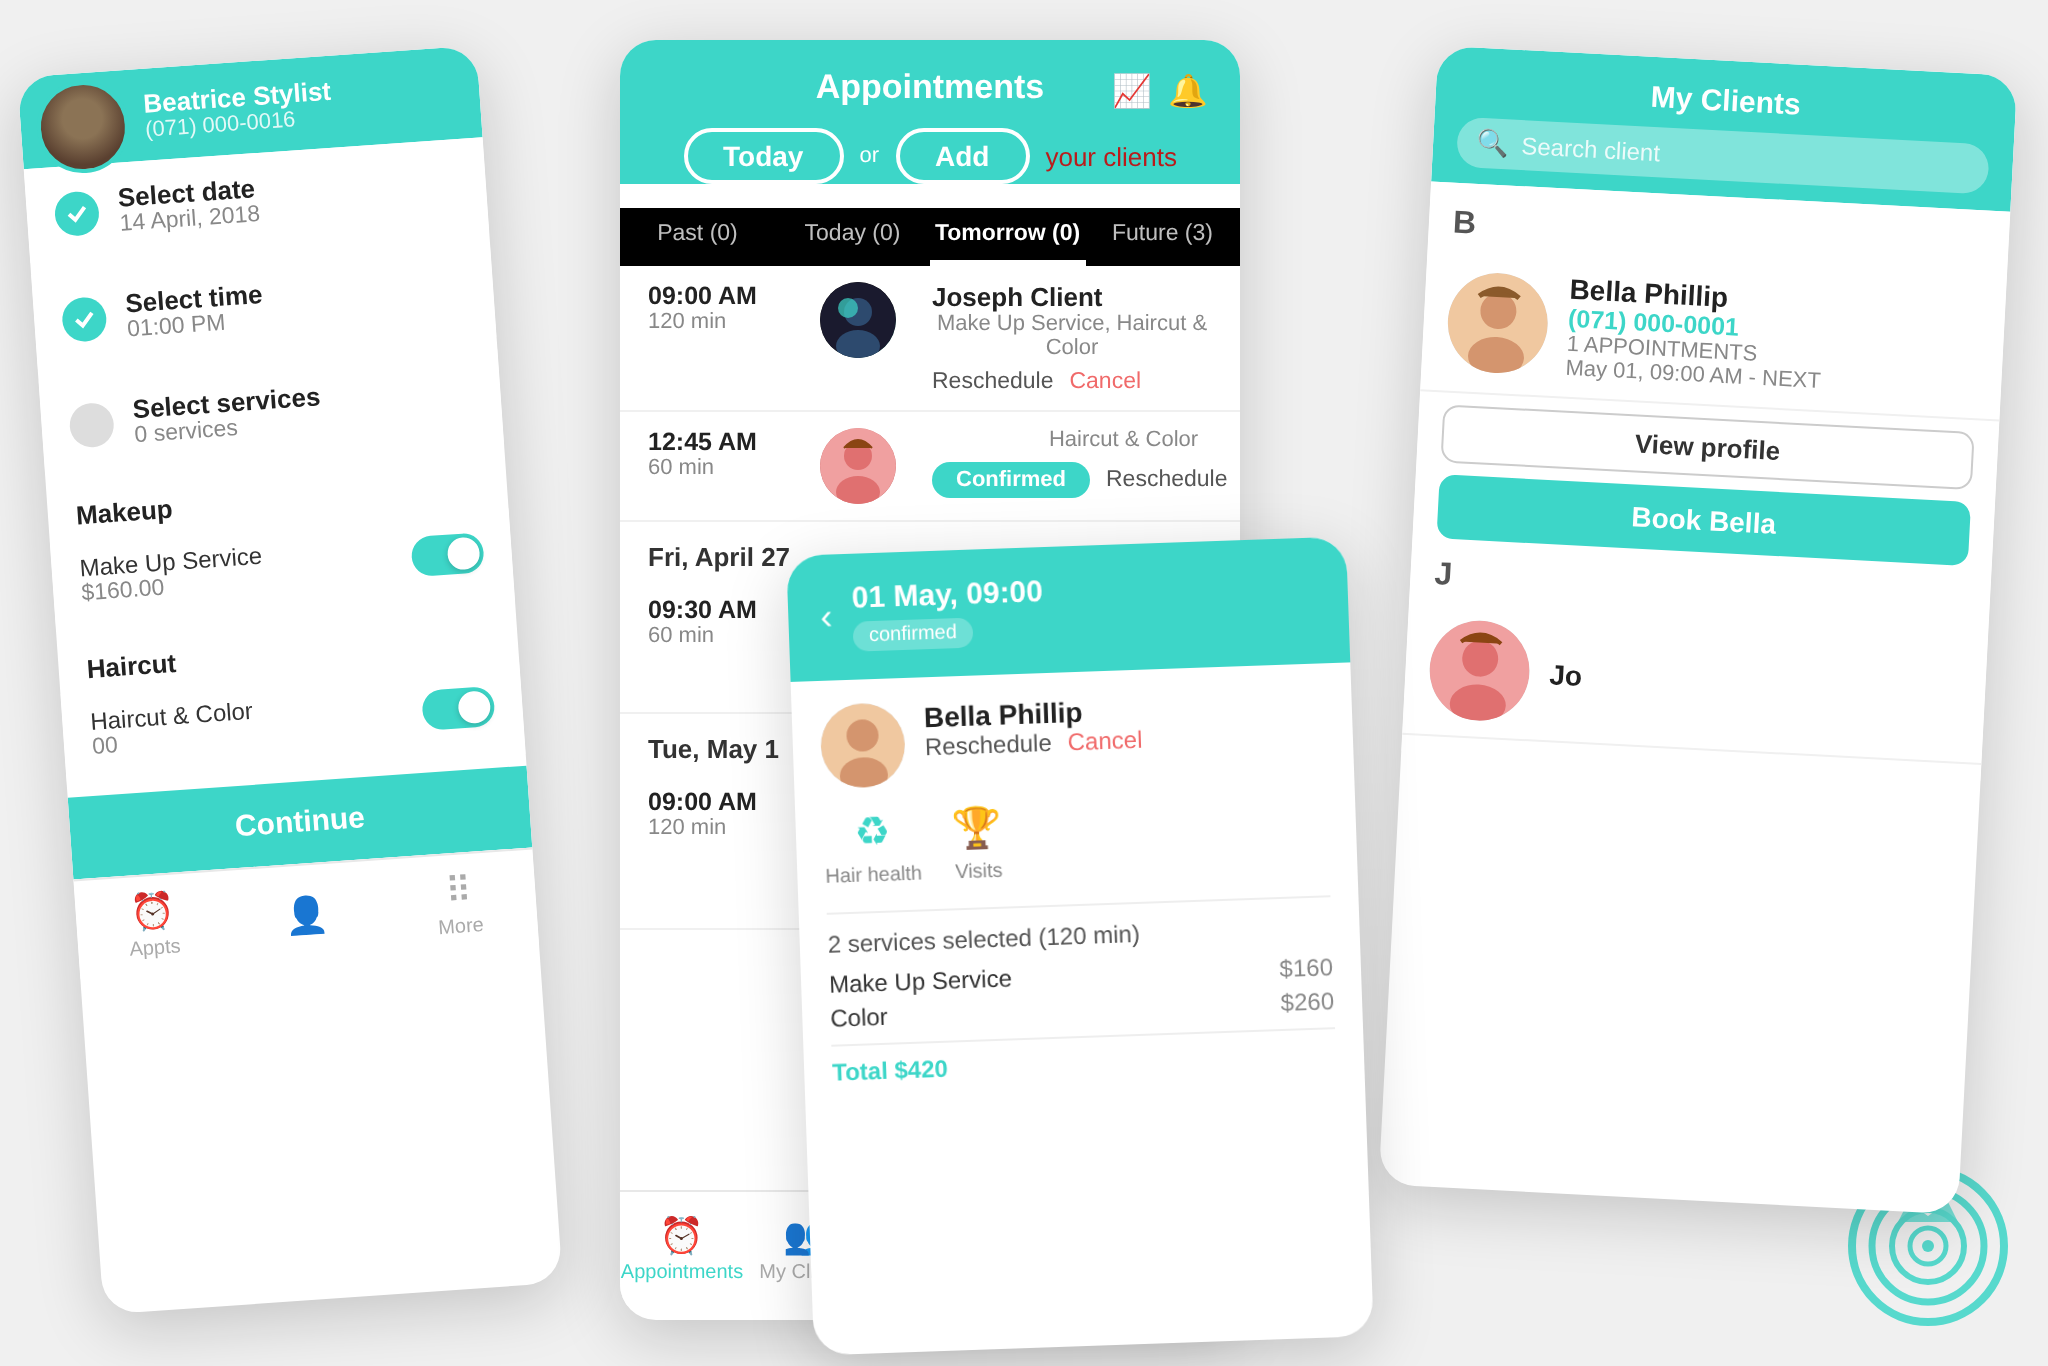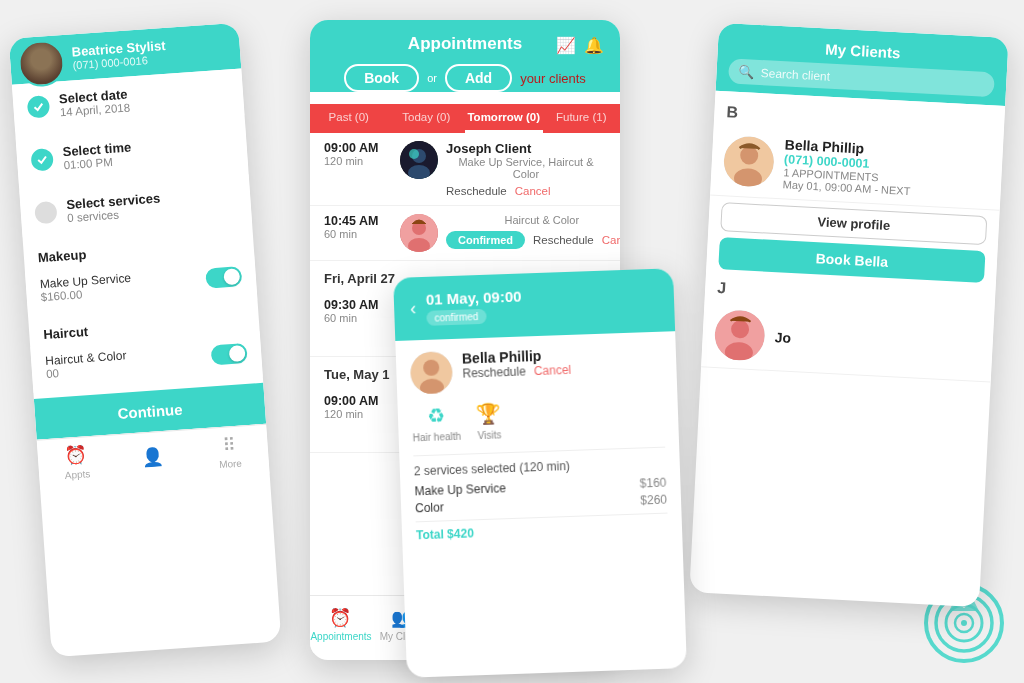--- a/index.html
+++ b/index.html
@@ -71,21 +71,21 @@
     .appt-or {
       color: #fff;
       font-size: 11px;
     }
     .appt-your-clients {
       color: #b91c1c;
       font-size: 13px;
     }
     .appt-tabs {
       display: flex;
-      background: #ef4444;
+      background: #000000;
       border-bottom: none;
     }
     .appt-tab {
       flex: 1;
       text-align: center;
       padding: 7px 2px;
       font-size: 11.5px;
       color: rgba(255,255,255,0.75);
       cursor: pointer;
       border-bottom: 3px solid transparent;
@@ -105,21 +105,21 @@
       padding: 10px 14px 4px;
       font-size: 13px;
       font-weight: 700;
       color: #333;
     }
     .appt-item {
       display: flex;
       align-items: flex-start;
       padding: 8px 14px;
       border-bottom: 1px solid #f0f0f0;
-      gap: 8px;
+      gap: 18px;
     }
     .appt-time-col {
       min-width: 68px;
     }
     .appt-time {
       font-size: 12.5px;
       font-weight: 700;
       color: #222;
     }
     .appt-duration {
@@ -682,32 +682,32 @@
 <div class="phone-card appointments-phone">
   <div class="appt-header" style="position:relative;">
     <div class="appt-header-title">
       <span>Appointments</span>
     </div>
     <div class="appt-header-icons">
       <span style="color:#fff;font-size:16px;">📈</span>
       <span style="color:#fff;font-size:16px;">🔔</span>
     </div>
     <div class="appt-book-row">
-      <button class="btn-book">Book</button>
+      <button class="btn-book">Today</button>
       <span class="appt-or">or</span>
       <button class="btn-add">Add</button>
       <span class="appt-your-clients">your clients</span>
     </div>
   </div>
 
   <div class="appt-tabs">
     <div class="appt-tab">Past (0)</div>
     <div class="appt-tab">Today (0)</div>
     <div class="appt-tab active">Tomorrow (0)</div>
-    <div class="appt-tab">Future (1)</div>
+    <div class="appt-tab">Future (3)</div>
   </div>
 
   <div class="appt-body">
 
     <div class="appt-item">
       <div class="appt-time-col">
         <div class="appt-time">09:00 AM</div>
         <div class="appt-duration">120 min</div>
       </div>
       <div class="appt-avatar avatar-joseph">
@@ -723,21 +723,21 @@
         <div class="appt-services">Make Up Service, Haircut &amp; Color</div>
         <div class="appt-actions">
           <button class="btn-reschedule">Reschedule</button>
           <button class="btn-cancel">Cancel</button>
         </div>
       </div>
     </div>
 
     <div class="appt-item">
       <div class="appt-time-col">
-        <div class="appt-time">10:45 AM</div>
+        <div class="appt-time">12:45 AM</div>
         <div class="appt-duration">60 min</div>
       </div>
       <div class="appt-avatar avatar-joanna">
         <svg viewBox="0 0 38 38" xmlns="http://www.w3.org/2000/svg">
           <circle cx="19" cy="19" r="19" fill="#f0a0a0"></circle>
           <circle cx="19" cy="14" r="7" fill="#e07070"></circle>
           <ellipse cx="19" cy="32" rx="11" ry="8" fill="#e07070"></ellipse>
           <path d="M12,10 Q19,2 26,10" fill="#8B4513" stroke="#8B4513" stroke-width="1"></path>
         </svg>
       </div>

